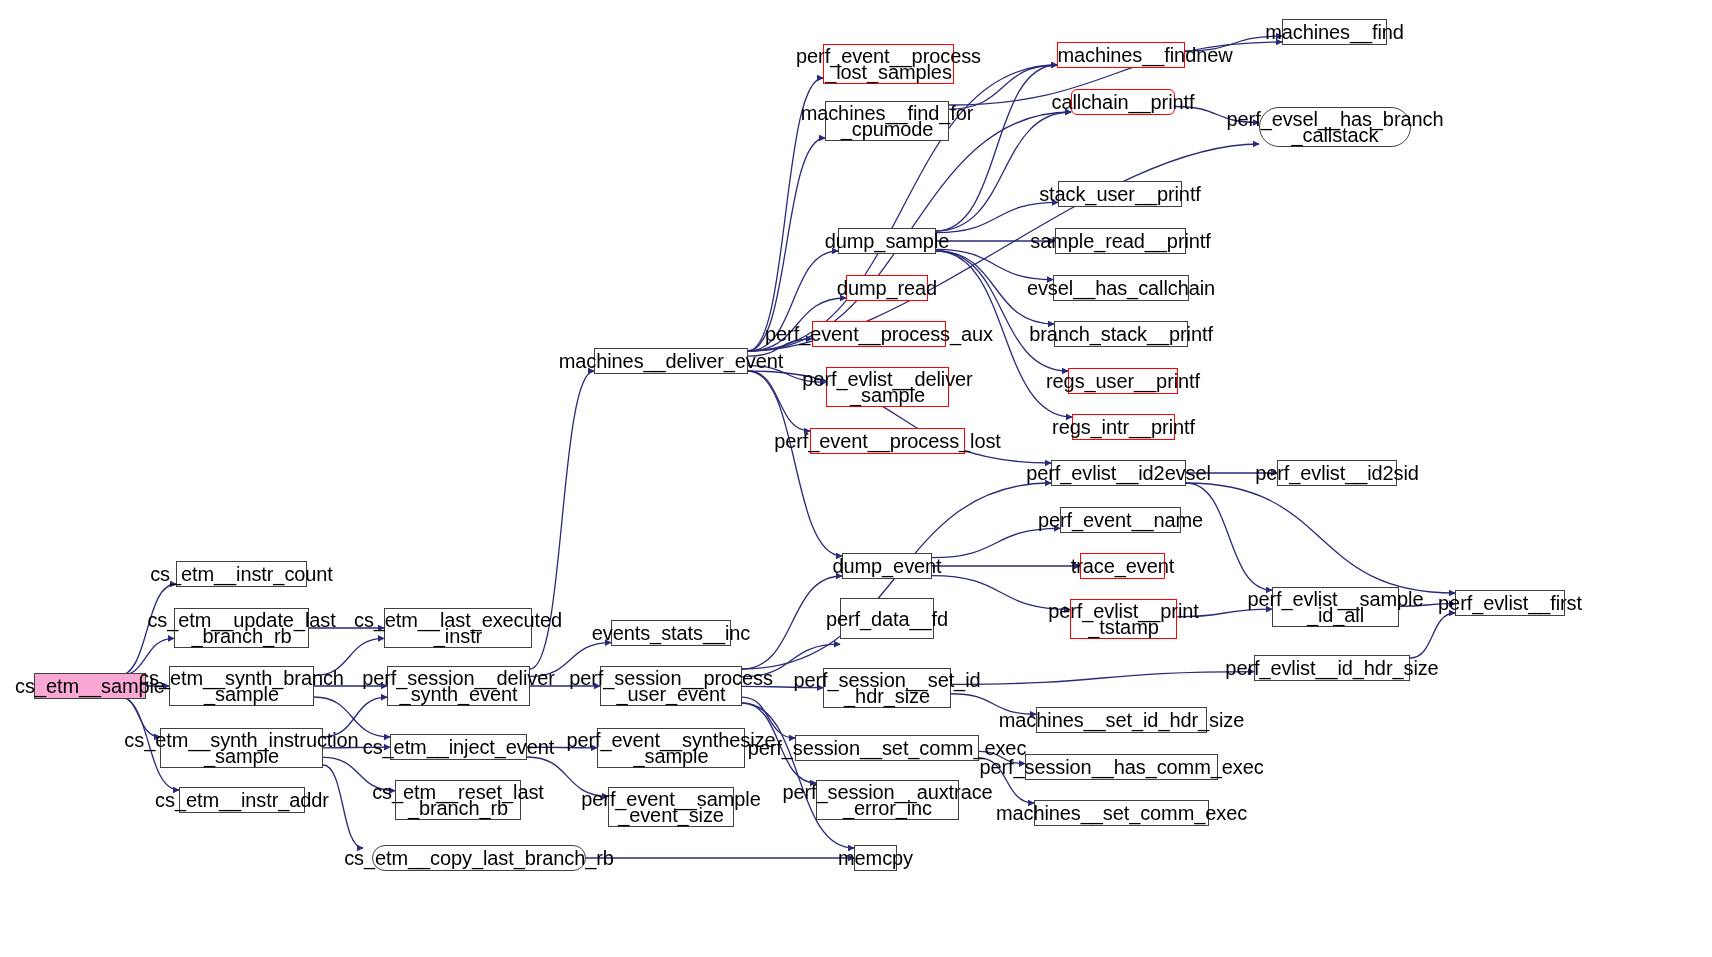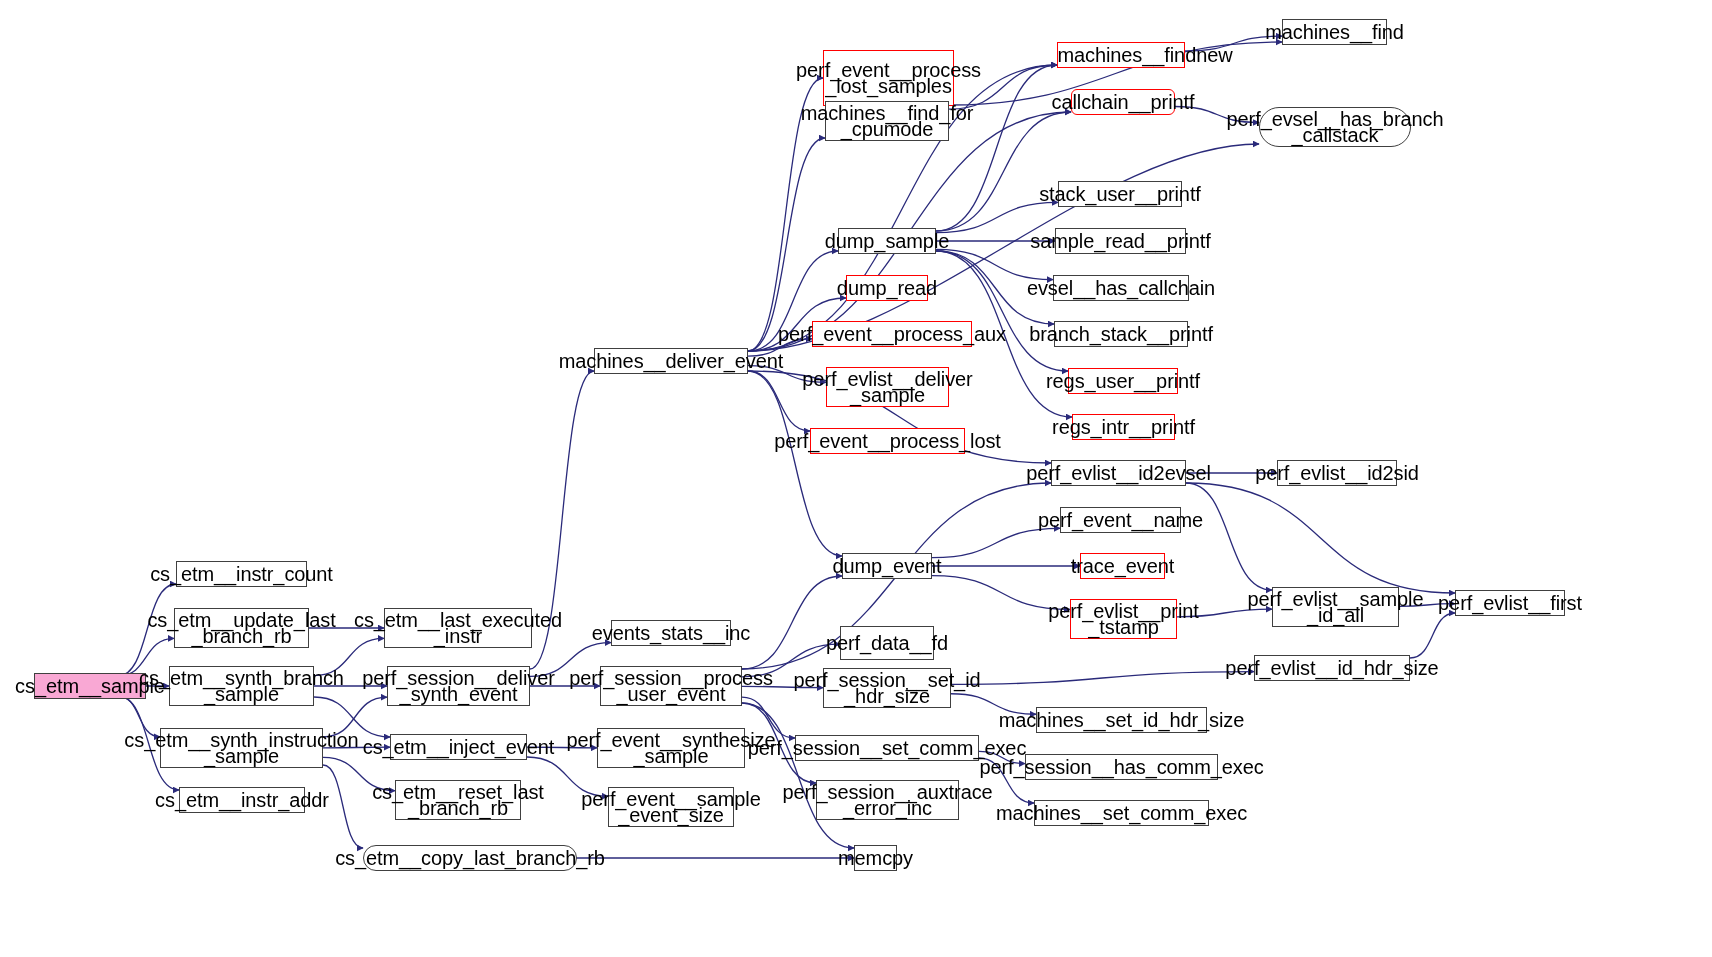--- a/index.html
+++ b/index.html
@@ -132,41 +132,41 @@
       <div class="node" style="left: 160px; top: 728px; width: 163px; height: 40px;">cs_etm__synth_instruction
 _sample</div>
       <div class="node" style="left: 179px; top: 787px; width: 126px; height: 26px;">cs_etm__instr_addr</div>
       <div class="node" style="left: 384px; top: 608px; width: 148px; height: 40px;">cs_etm__last_executed
 _instr</div>
       <div class="node" style="left: 387px; top: 666px; width: 143px; height: 40px;">perf_session__deliver
 _synth_event</div>
       <div class="node" style="left: 390px; top: 734px; width: 137px; height: 26px;">cs_etm__inject_event</div>
       <div class="node" style="left: 395px; top: 780px; width: 126px; height: 40px;">cs_etm__reset_last
 _branch_rb</div>
-      <div class="node" style="left: 363px; top: 845px; width: 214px; height: 26px; border-radius: 13px;">cs_etm__copy_last_branch_rb</div>
+      <div class="node" style="left: 372px; top: 845px; width: 214px; height: 26px; border-radius: 13px;">cs_etm__copy_last_branch_rb</div>
       <div class="node" style="left: 611px; top: 620px; width: 120px; height: 26px;">events_stats__inc</div>
       <div class="node" style="left: 600px; top: 666px; width: 142px; height: 40px;">perf_session__process
 _user_event</div>
       <div class="node" style="left: 597px; top: 728px; width: 148px; height: 40px;">perf_event__synthesize
 _sample</div>
       <div class="node" style="left: 608px; top: 787px; width: 126px; height: 40px;">perf_event__sample
 _event_size</div>
       <div class="node" style="left: 594px; top: 348px; width: 154px; height: 26px;">machines__deliver_event</div>
-      <div class="node red" style="left: 823px; top: 50px; width: 131px; height: 56px;">perf_event__process
+      <div class="node red" style="left: 823px; top: 44px; width: 131px; height: 40px;">perf_event__process
 _lost_samples</div>
       <div class="node" style="left: 825px; top: 101px; width: 124px; height: 40px;">machines__find_for
 _cpumode</div>
       <div class="node" style="left: 838px; top: 228px; width: 98px; height: 26px;">dump_sample</div>
       <div class="node red" style="left: 846px; top: 275px; width: 82px; height: 26px;">dump_read</div>
-      <div class="node red" style="left: 812px; top: 321px; width: 160px; height: 26px;">perf_event__process_aux</div>
+      <div class="node red" style="left: 812px; top: 321px; width: 134px; height: 26px;">perf_event__process_aux</div>
       <div class="node red" style="left: 826px; top: 367px; width: 123px; height: 40px;">perf_evlist__deliver
 _sample</div>
       <div class="node red" style="left: 810px; top: 428px; width: 155px; height: 26px;">perf_event__process_lost</div>
       <div class="node" style="left: 842px; top: 553px; width: 90px; height: 26px;">dump_event</div>
-      <div class="node" style="left: 840px; top: 626px; width: 94px; height: 34px;">perf_data__fd</div>
+      <div class="node" style="left: 840px; top: 598px; width: 94px; height: 41px;">perf_data__fd</div>
       <div class="node" style="left: 823px; top: 668px; width: 128px; height: 40px;">perf_session__set_id
 _hdr_size</div>
       <div class="node" style="left: 795px; top: 735px; width: 184px; height: 26px;">perf_session__set_comm_exec</div>
       <div class="node" style="left: 816px; top: 780px; width: 143px; height: 40px;">perf_session__auxtrace
 _error_inc</div>
       <div class="node" style="left: 854px; top: 845px; width: 43px; height: 26px;">memcpy</div>
       <div class="node red" style="left: 1057px; top: 42px; width: 128px; height: 26px; padding-left: 48px;">machines__findnew</div>
       <div class="node red" style="left: 1071px; top: 89px; width: 104px; height: 26px; border-radius: 6px;">callchain__printf</div>
       <div class="node" style="left: 1058px; top: 181px; width: 124px; height: 26px;">stack_user__printf</div>
       <div class="node" style="left: 1055px; top: 228px; width: 131px; height: 26px;">sample_read__printf</div>

